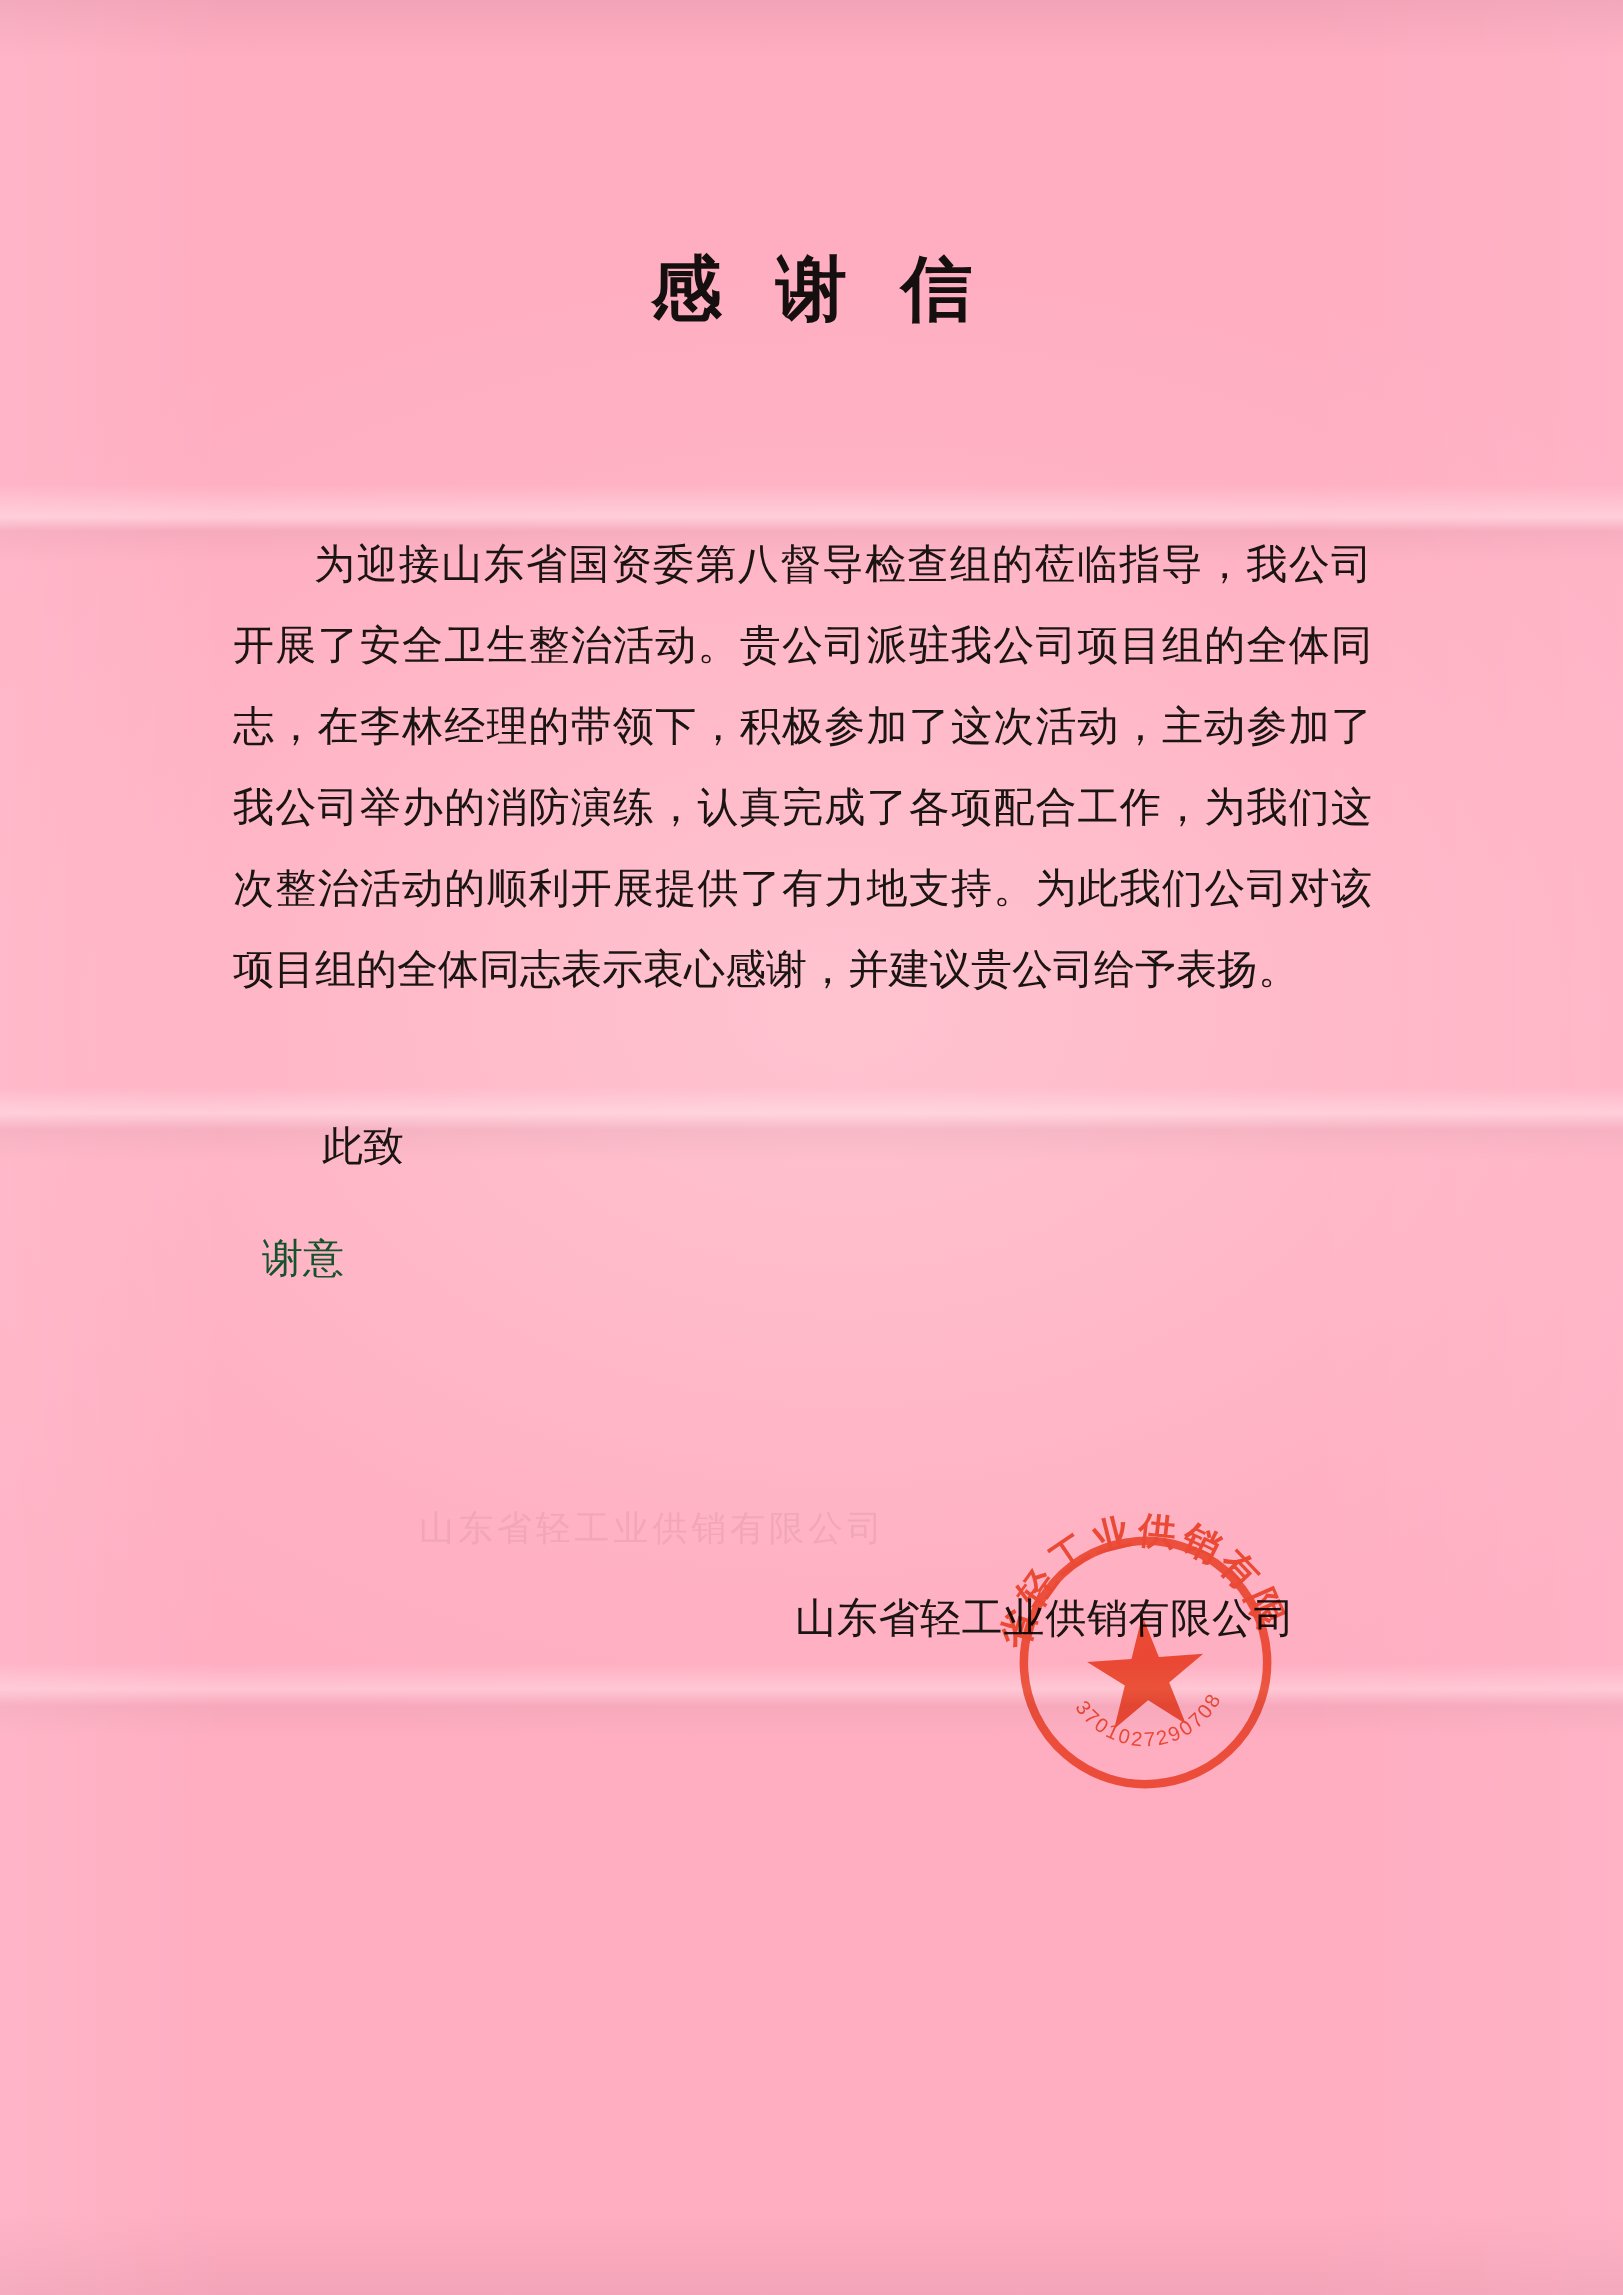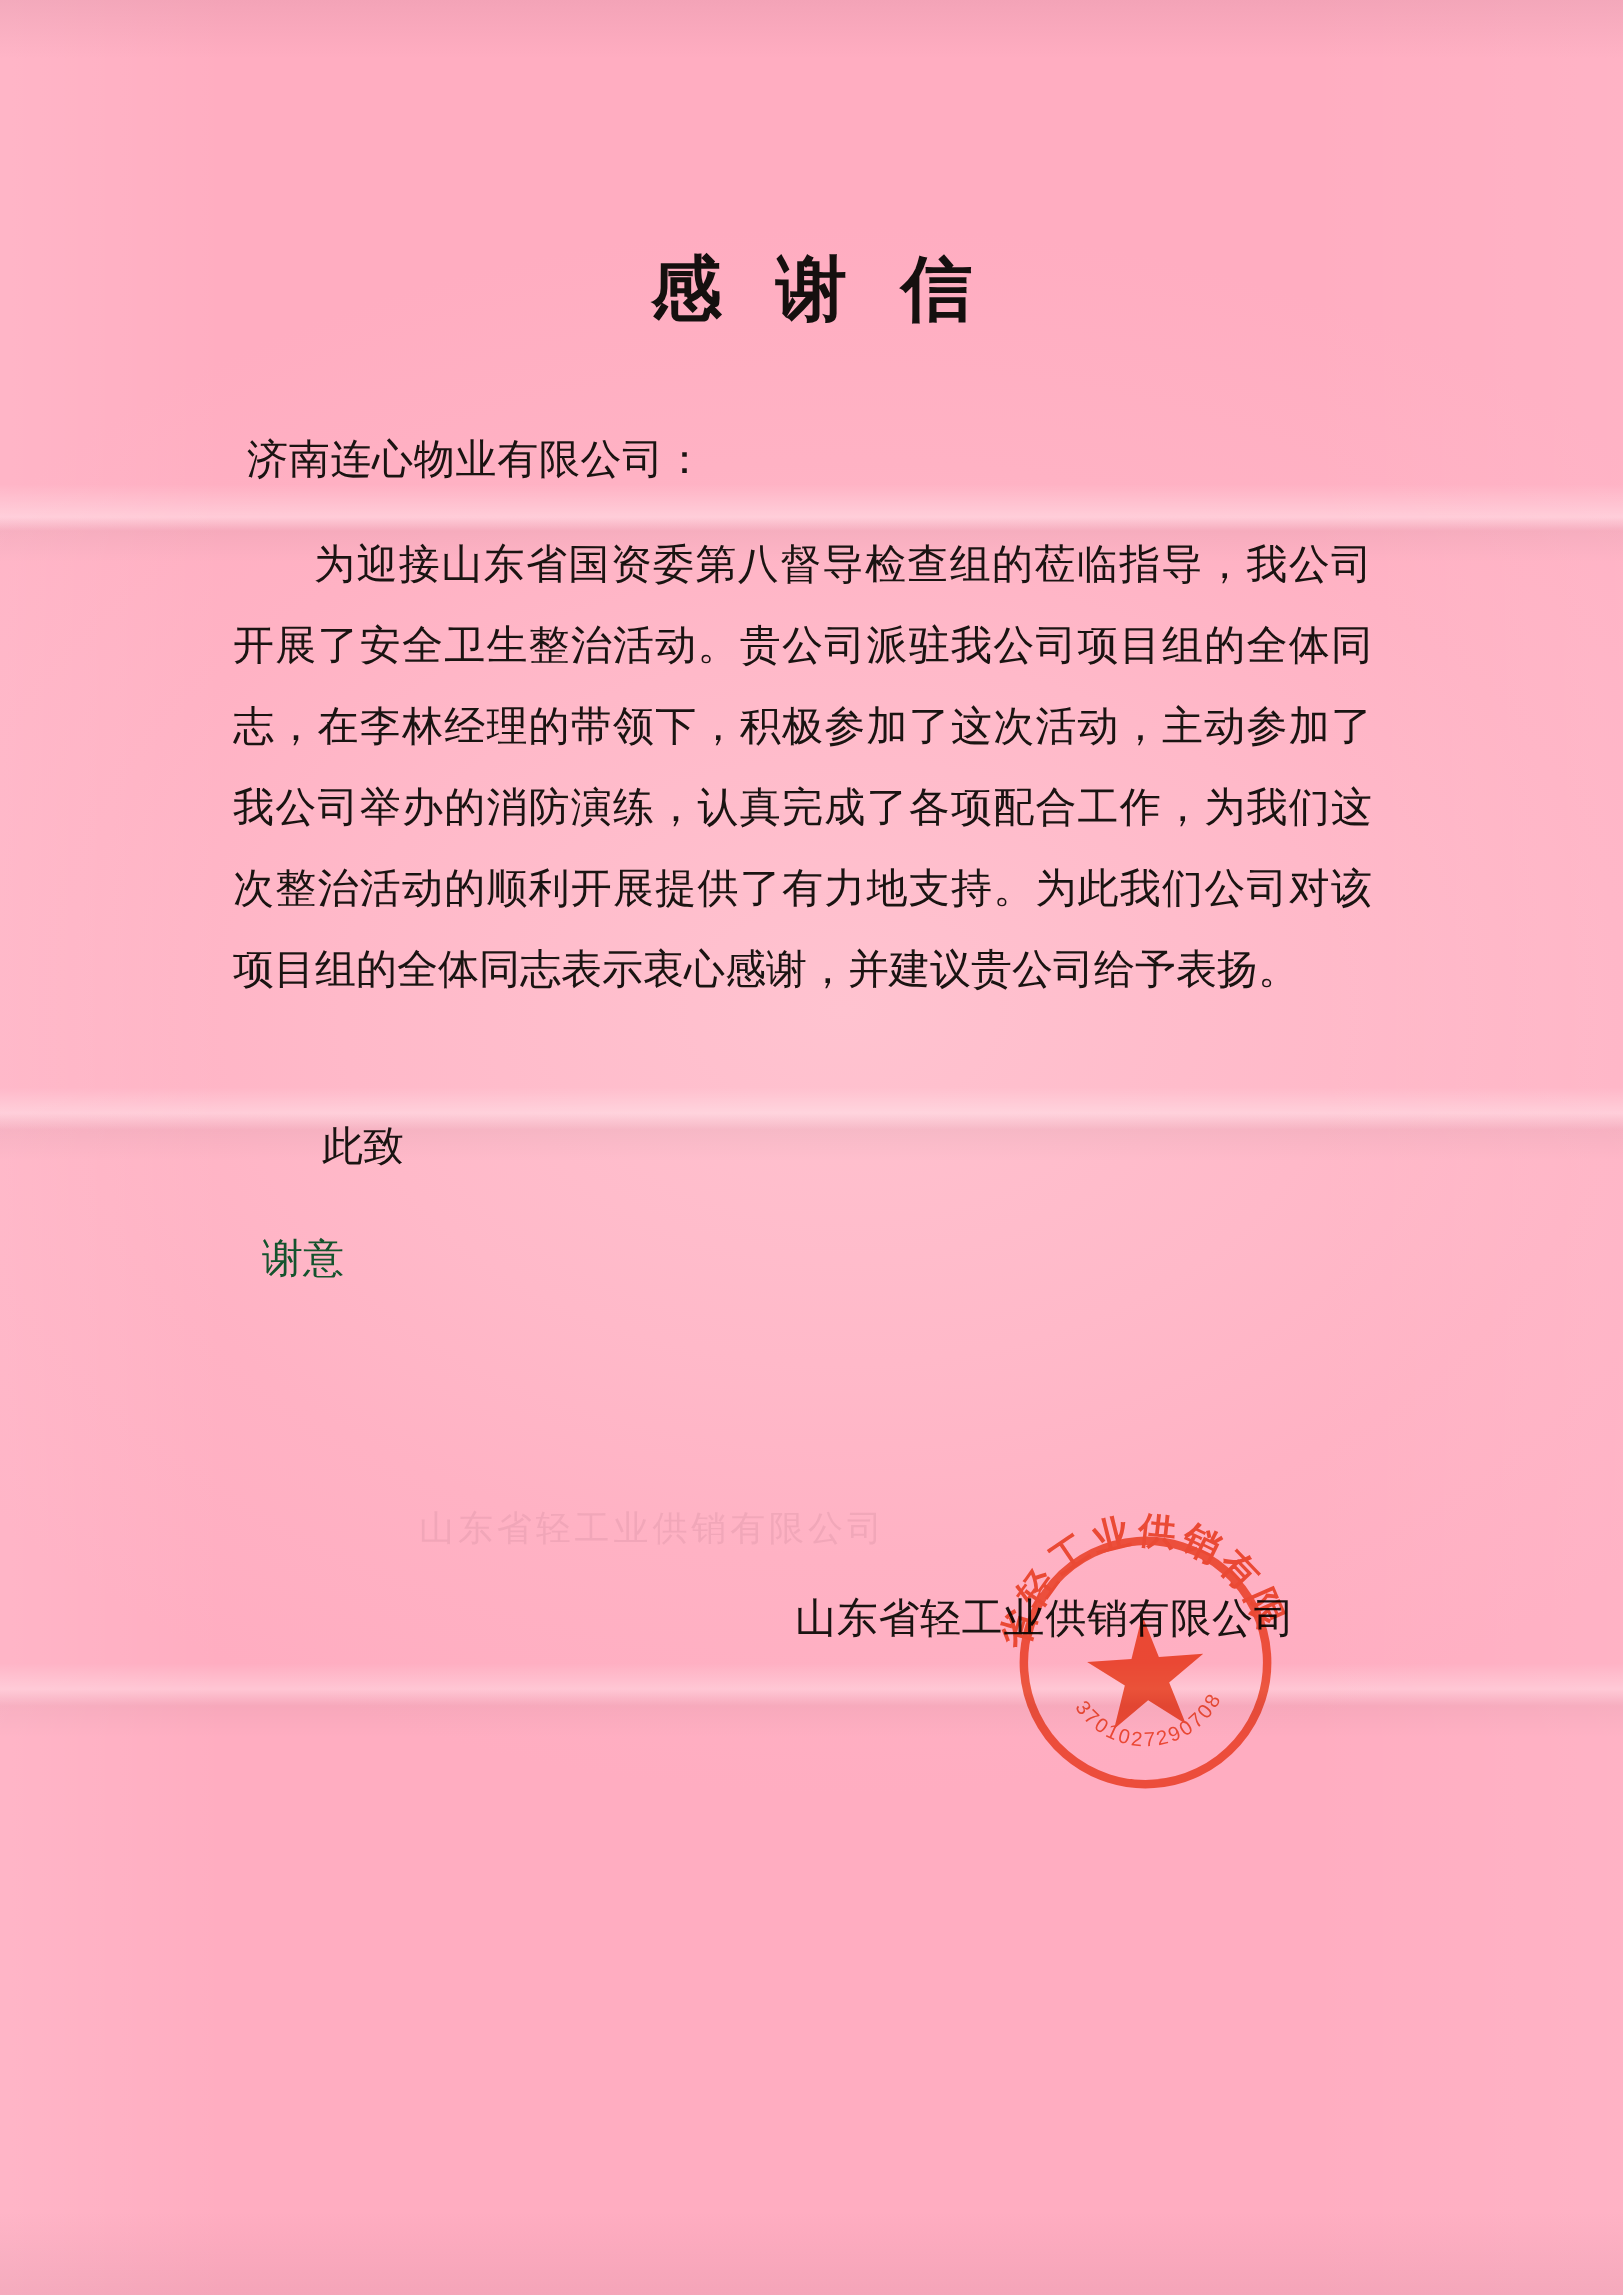--- a/index.html
+++ b/index.html
@@ -180,21 +180,20 @@
 
 <div id="paper"></div>
 <div id="vignette"></div>
 
 <div id="content">
 
   <div class="ghost">山东省轻工业供销有限公司</div>
 
   <div class="title">感 谢 信</div>
 
-  <div class="salutation">济南连心物业有限公司：</div>
 
   <div class="body-block">
     <p>为迎接山东省国资委第八督导检查组的莅临指导，我公司开展了安全卫生整治活动。贵公司派驻我公司项目组的全体同志，在李林经理的带领下，积极参加了这次活动，主动参加了我公司举办的消防演练，认真完成了各项配合工作，为我们这次整治活动的顺利开展提供了有力地支持。为此我们公司对该项目组的全体同志表示衷心感谢，并建议贵公司给予表扬。</p>
   </div>
 
   <div class="closing-1">此致</div>
   <div class="closing-2">谢意</div>
 
   <div class="signer">山东省轻工业供销有限公司</div>
 

